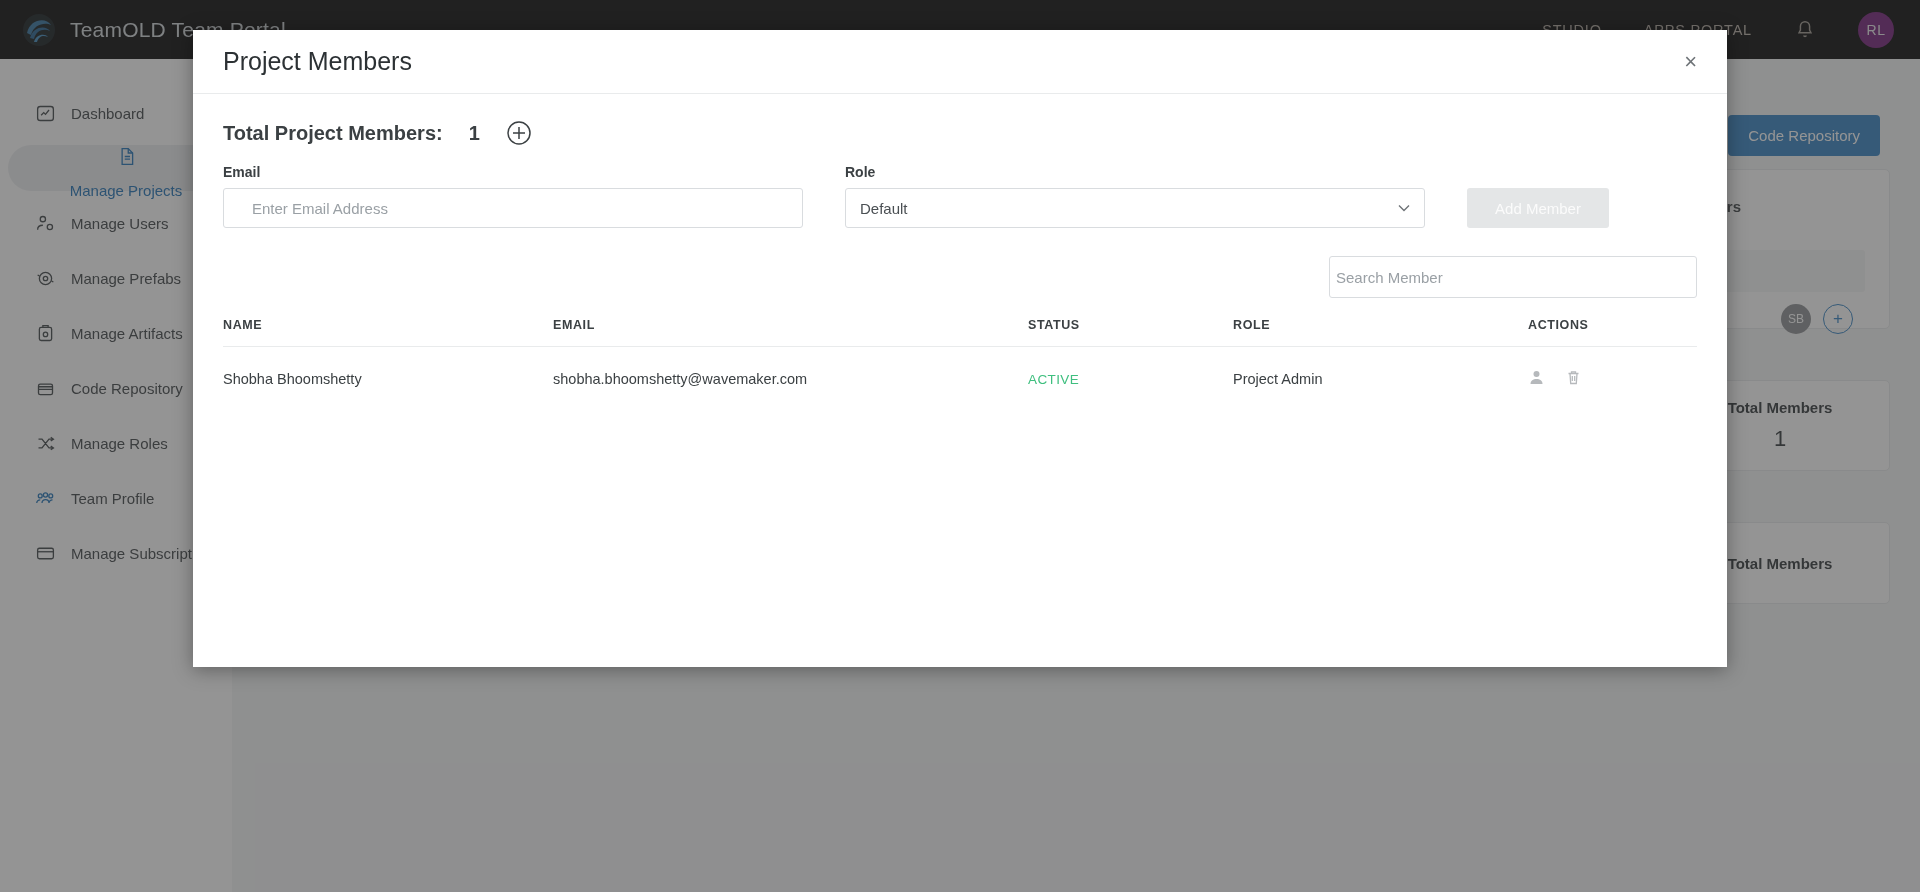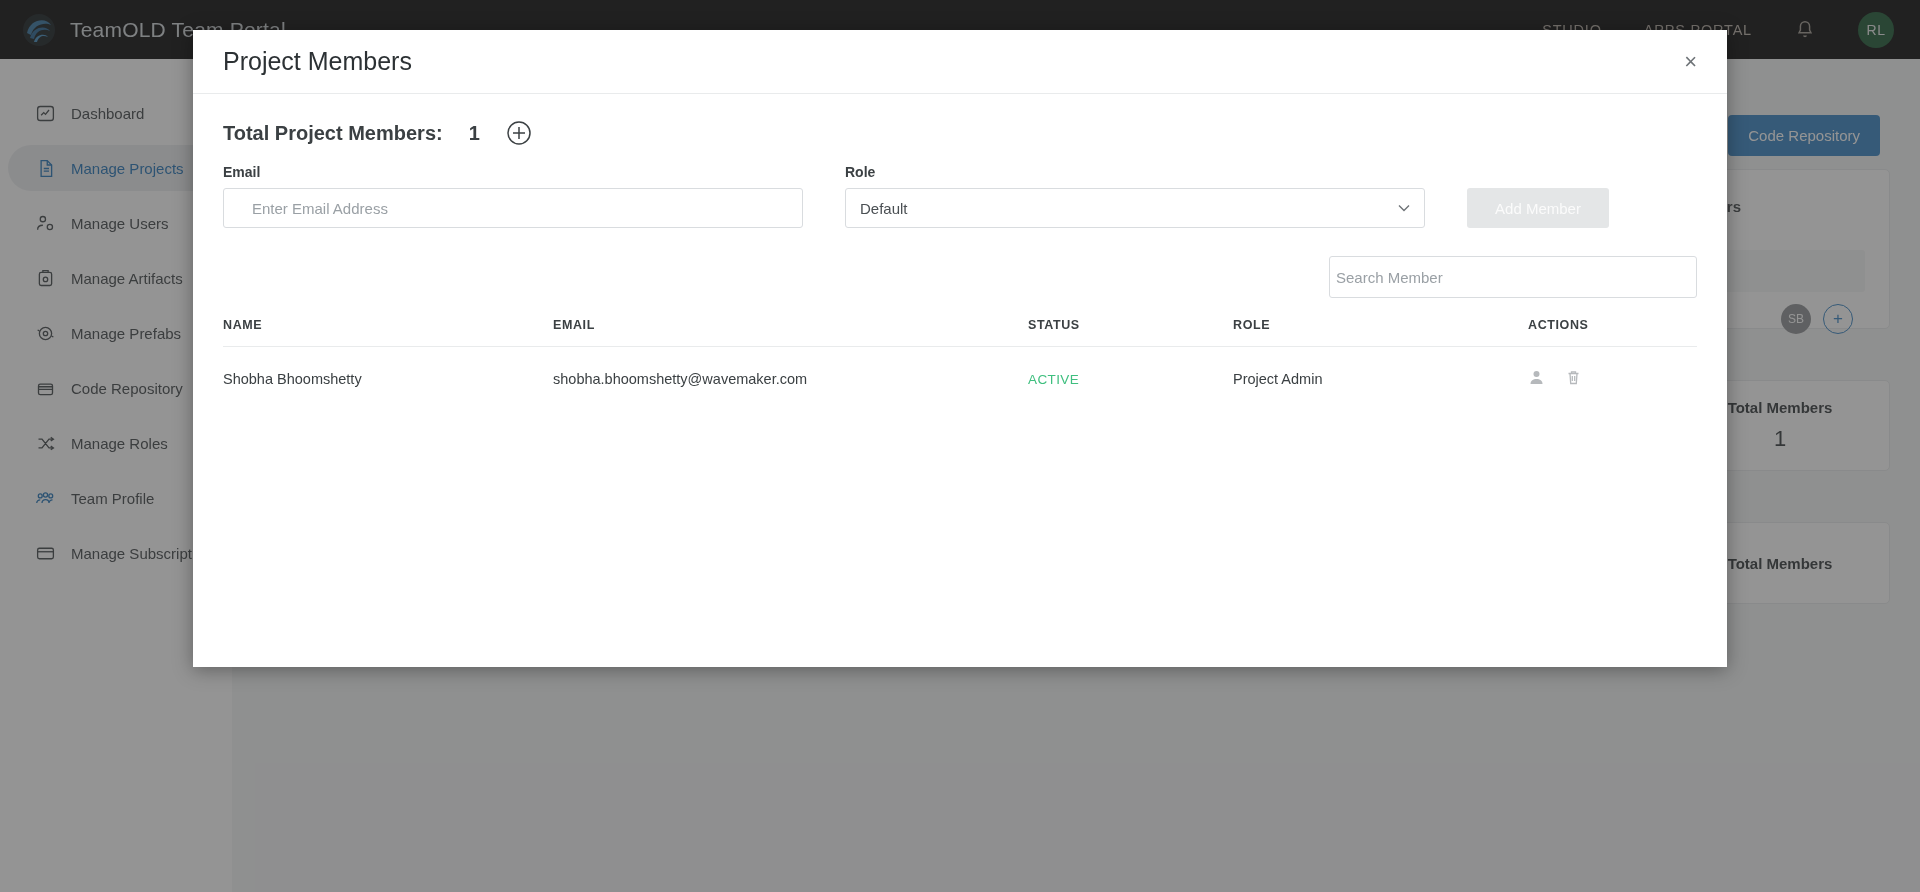--- a/index.html
+++ b/index.html
@@ -19,34 +19,34 @@
     background: #000000; display: flex; align-items: center;
   }
   .brand { display: flex; align-items: center; gap: 14px; padding-left: 22px; text-decoration: underline; }
   .logo-wrap { width: 34px; height: 34px; position: relative; }
   .brand-title { color: #cfd4d8; font-size: 21px; letter-spacing: .2px; }
   .topnav { margin-left: auto; display: flex; align-items: center; gap: 42px; padding-right: 26px; }
   .topnav-link { color: #b9b0a6; font-size: 14.5px; letter-spacing: .8px; }
   .bell { width: 22px; height: 22px; position: relative; }
   .avatar {
     width: 36px; height: 36px; border-radius: 50%;
-    background: #14532d; color: #e9e9ea; font-size: 14px;
+    background: #701a75; color: #e9e9ea; font-size: 14px;
     display: flex; align-items: center; justify-content: center; letter-spacing: .5px;
   }
 
   .sidebar {
     position: absolute; top: 59px; left: 0; width: 232px; height: 833px;
     background: #ffffff; padding-top: 22px;
   }
   .side-item {
     height: 46px; display: flex; align-items: center; gap: 15px;
     padding-left: 26px; margin: 9px 14px 9px 8px; border-radius: 24px;
     color: #3b4043; font-size: 15px; white-space: nowrap;
   }
-  .side-item.active { background: #eceef0; color: #1b6fb5; }
+  .side-item.active { background: #eceef0; color: #1b6fb5; flex-direction: column; }
   .side-ico { width: 22px; height: 22px; flex: 0 0 22px; display: flex; align-items: center; justify-content: center; }
   .side-ico svg { width: 21px; height: 21px; }
 
   .content {
     position: absolute; top: 59px; left: 232px; width: 1688px; height: 833px;
     background: #f4f5f6; padding: 26px 30px 0 30px;
   }
   .repo-btn {
     position: absolute; right: 40px; top: 56px;
     background: #2f7fc1; color: #fff; font-size: 15px;
@@ -207,36 +207,36 @@
               <circle cx="9" cy="7" r="3"></circle>
               <path d="M3 19c0-3.3 2.7-5 6-5"></path>
               <circle cx="17" cy="16" r="3"></circle>
             </svg>
         </span>
         <span>Manage Users</span>
       </div>
       <div class="side-item">
         <span class="side-ico">
           <svg viewBox="0 0 24 24" fill="none" stroke="#3b4043" stroke-width="1.5">
+              <circle cx="12" cy="12" r="7"></circle>
+              <circle cx="12" cy="12" r="2.5"></circle>
+              <path d="M5 9l-2-1M19 15l2 1"></path>
+            </svg>
+        </span>
+        <span>Manage Prefabs</span>
+      </div>
+      <div class="side-item">
+        <span class="side-ico">
+          <svg viewBox="0 0 24 24" fill="none" stroke="#3b4043" stroke-width="1.5">
               <rect x="5" y="5" width="14" height="15" rx="2"></rect>
               <circle cx="12" cy="13" r="2.5"></circle>
               <path d="M9 5V3h6v2"></path>
             </svg>
         </span>
         <span>Manage Artifacts</span>
-      </div>
-      <div class="side-item">
-        <span class="side-ico">
-          <svg viewBox="0 0 24 24" fill="none" stroke="#3b4043" stroke-width="1.5">
-              <circle cx="12" cy="12" r="7"></circle>
-              <circle cx="12" cy="12" r="2.5"></circle>
-              <path d="M5 9l-2-1M19 15l2 1"></path>
-            </svg>
-        </span>
-        <span>Manage Prefabs</span>
       </div>
       <div class="side-item">
         <span class="side-ico">
           <svg viewBox="0 0 24 24" fill="none" stroke="#3b4043" stroke-width="1.5">
               <rect x="4" y="7" width="16" height="12" rx="2"></rect>
               <path d="M4 10h16M4 13h16"></path>
             </svg>
         </span>
         <span>Code Repository</span>
       </div>

